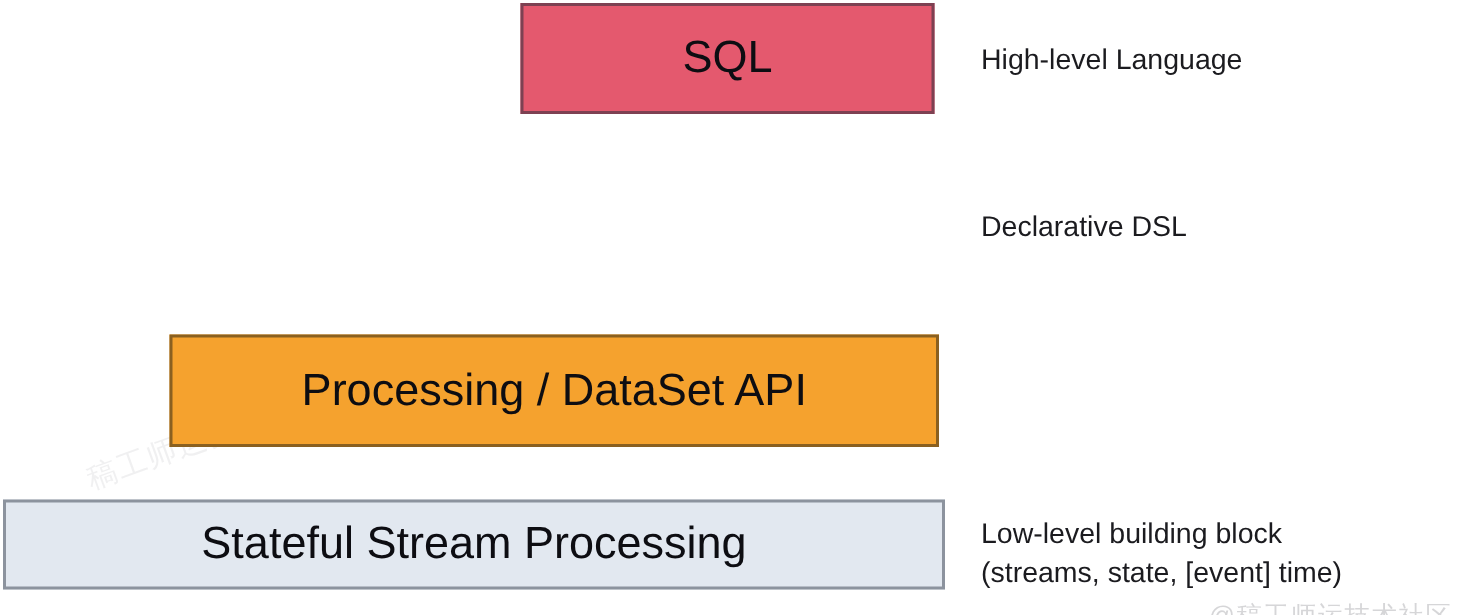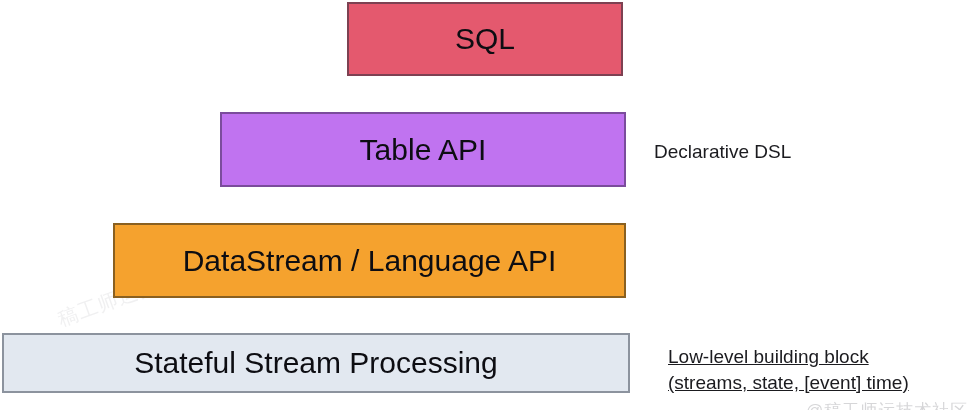--- a/index.html
+++ b/index.html
@@ -78,42 +78,40 @@
     position: absolute;
     color: #1b1b1f;
     font-size: 19px;
     line-height: 26px;
     white-space: pre-line;
     font-family: "Liberation Sans", sans-serif;
   }
   .ann-sql        { left: 654px; top: 28px; }
   .ann-table      { left: 654px; top: 139px; }
   .ann-datastream { left: 654px; top: 249px; }
-  .ann-stateful   { left: 668px; top: 344px; text-decoration: underline; }
+  .ann-stateful   { left: 654px; top: 344px; }
 </style>
 </head>
 <body>
 
 <div id="canvas">
 
   <div class="watermark tilt" style="left:55px; top:285px;">稿工师运技术</div>
 
   <div class="watermark" style="left:806px; top:399px;">@稿工师运技术社区</div>
 
   <div class="layer-box box-sql">
     <span>SQL</span>
   </div>
+  <div class="annotation ann-sql">High-level Language</div>
 
-  <div class="layer-box box-table">
-    <span>Table API</span>
-  </div>
   <div class="annotation ann-table">Declarative DSL</div>
 
   <div class="layer-box box-datastream">
-    <span>DataStream / Language API</span>
+    <span>Processing / DataSet API</span>
   </div>
 
   <div class="layer-box box-stateful">
     <span>Stateful Stream Processing</span>
   </div>
   <div class="annotation ann-stateful">Low-level building block
 (streams, state, [event] time)</div>
 
 </div>
 

